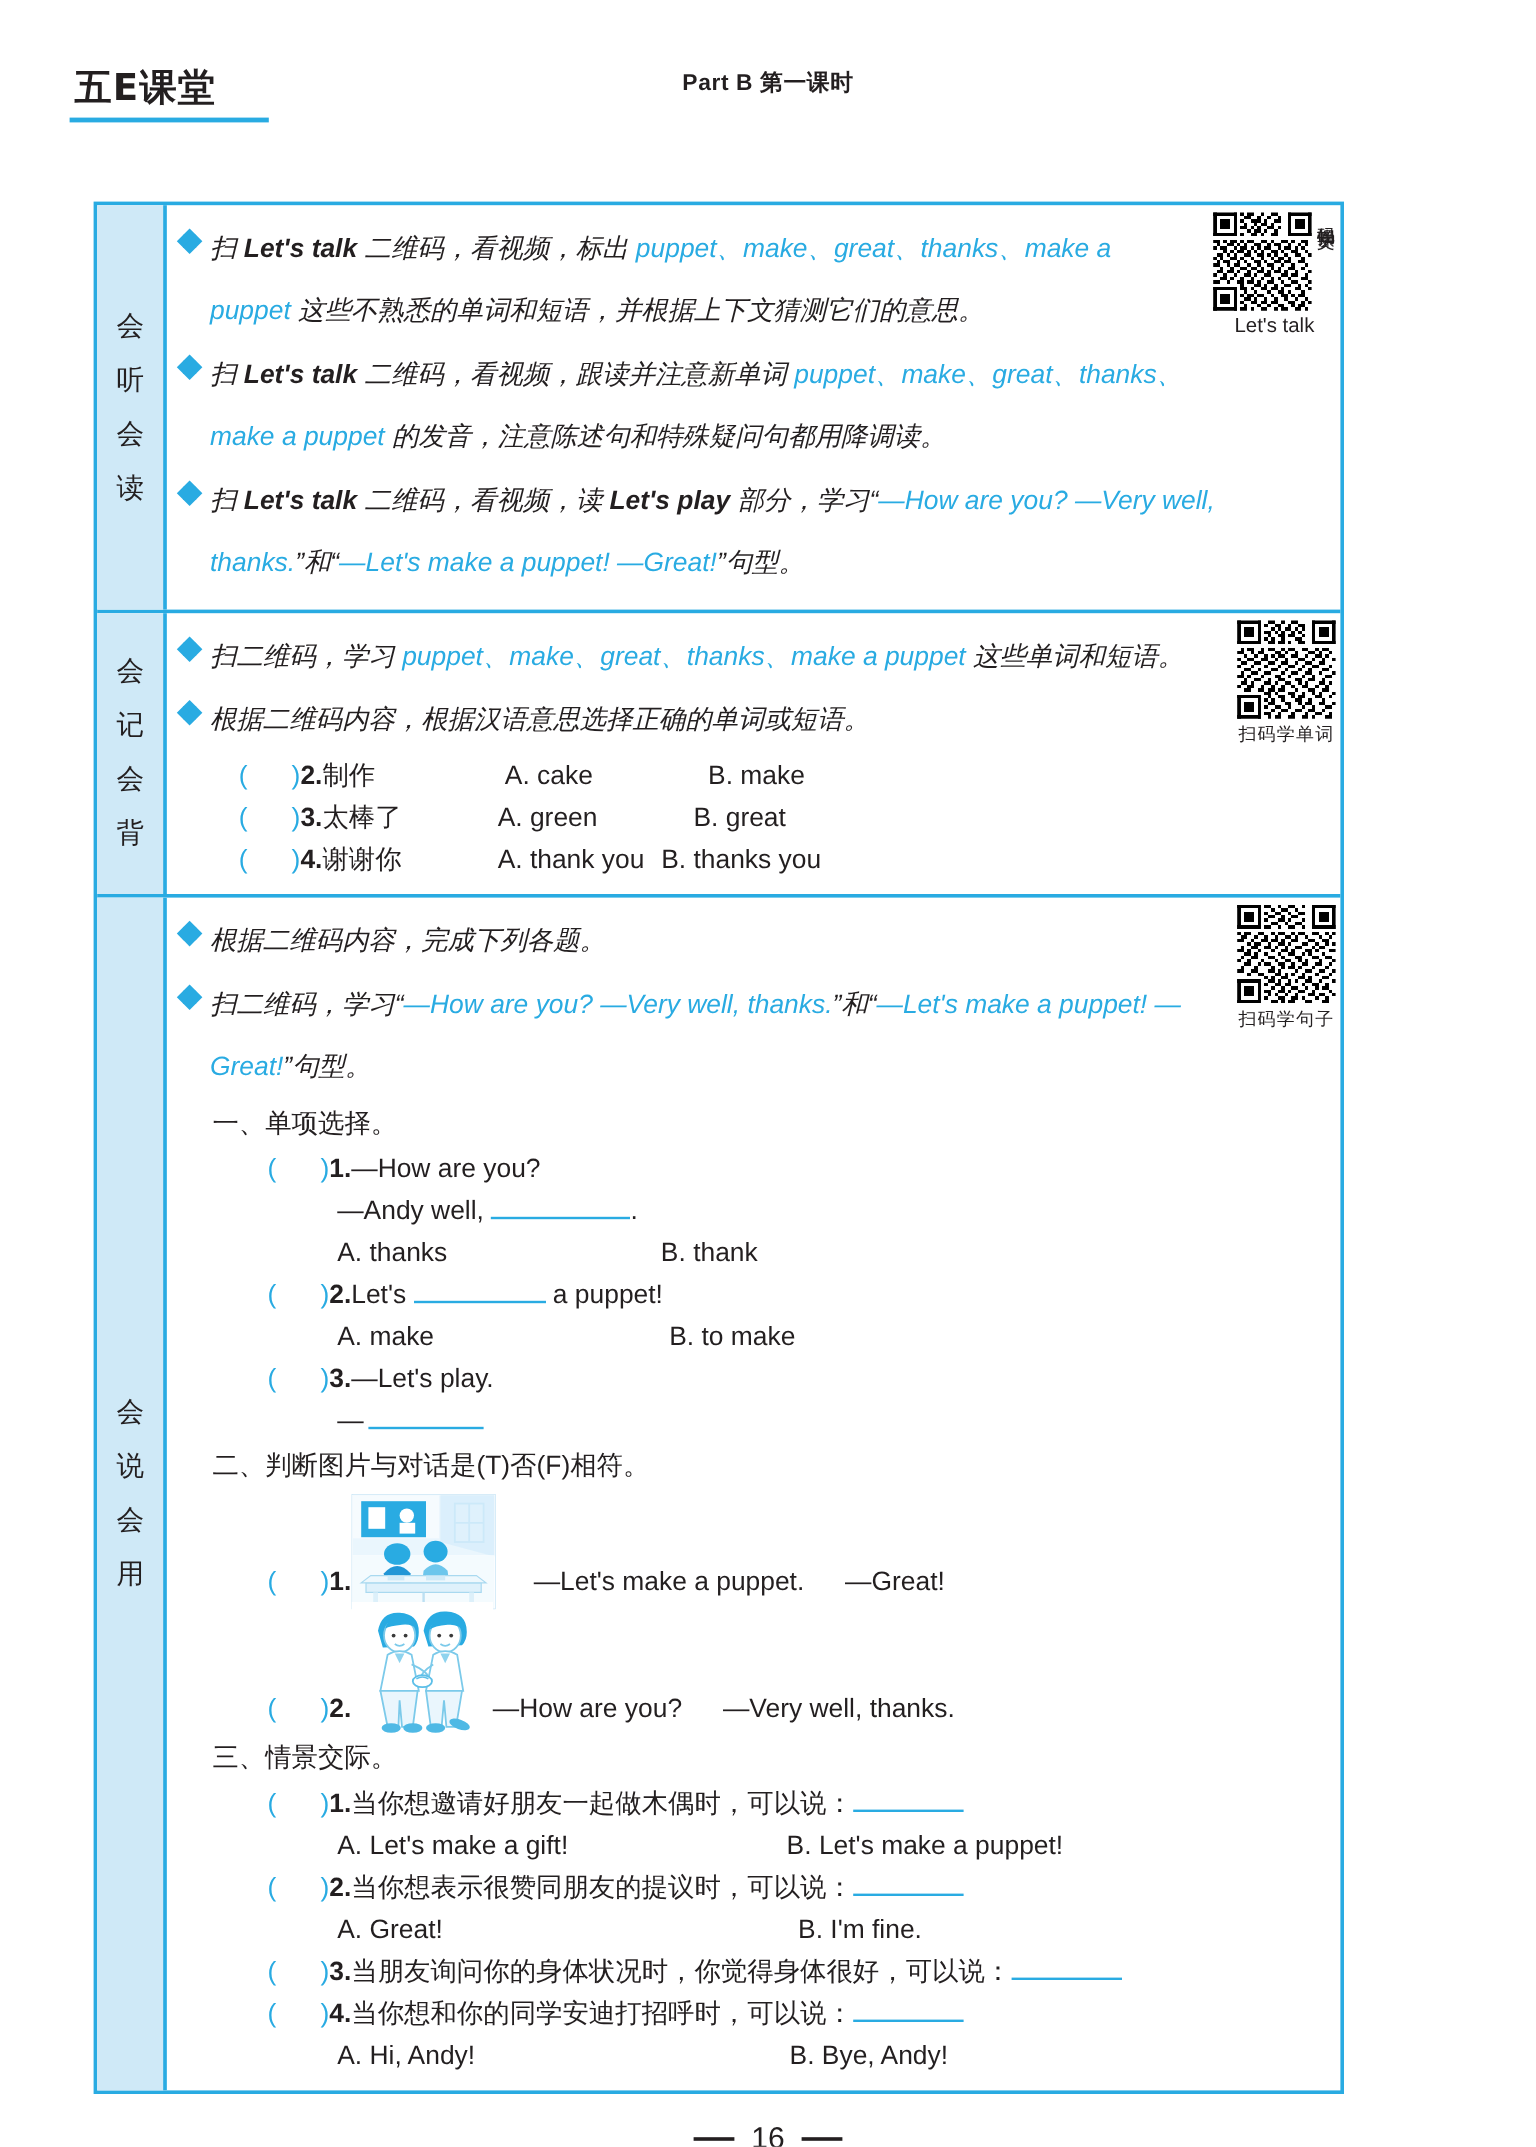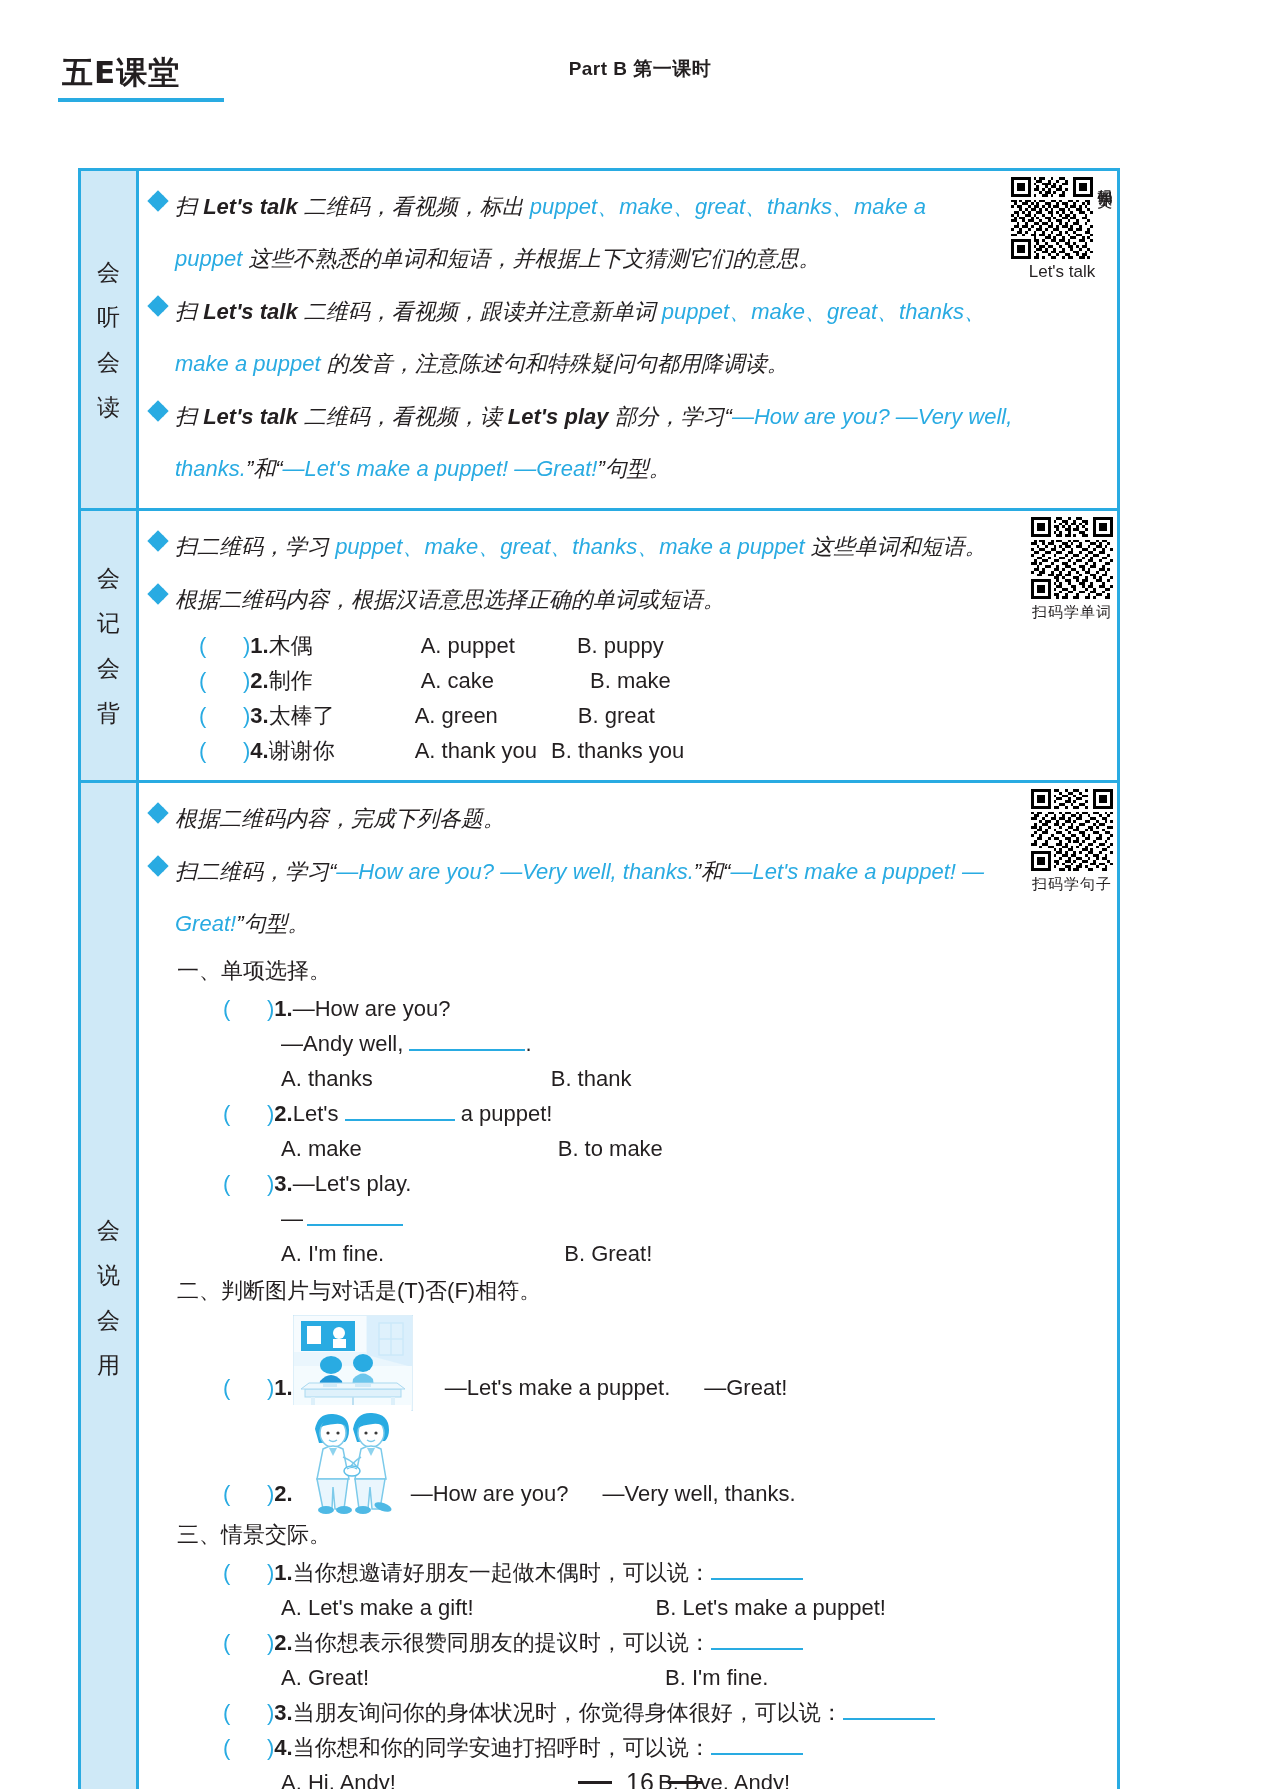--- a/index.html
+++ b/index.html
@@ -507,21 +507,20 @@
           <span class="dia">
               <i class="a"></i>
               <i class="b"></i>
               <i class="c"></i>
               <i class="d"></i>
             </span>
           <span class="blk">根据二维码内容，根据汉语意思选择正确的单词或短语。</span>
         </div>
 
         <div style="margin-left:50px; margin-top:2px;">
-          <div class="ex"><span class="paren">(      )</span><span class="num">1.</span><span>木偶</span><span style="display:inline-block;width:0"></span><span style="display:inline-block;width:108px"></span><span>A. puppet</span><span style="display:inline-block;width:62px"></span><span>B. puppy</span></div>
           <div class="ex"><span class="paren">(      )</span><span class="num">2.</span><span>制作</span><span style="display:inline-block;width:108px"></span><span>A. cake</span><span style="display:inline-block;width:96px"></span><span>B. make</span></div>
           <div class="ex"><span class="paren">(      )</span><span class="num">3.</span><span>太棒了</span><span style="display:inline-block;width:80px"></span><span>A. green</span><span style="display:inline-block;width:80px"></span><span>B. great</span></div>
           <div class="ex"><span class="paren">(      )</span><span class="num">4.</span><span>谢谢你</span><span style="display:inline-block;width:80px"></span><span>A. thank you</span><span style="display:inline-block;width:14px"></span><span>B. thanks you</span></div>
         </div>
 
         <div class="qrwrap" style="right:4px; top:6px;">
           <svg class="qr" viewBox="0 0 29 29" shape-rendering="crispEdges">
             <rect width="29" height="29" fill="#fff"></rect>
             <g fill="#000">
               <rect x="0" y="0" width="7" height="1"></rect>
@@ -764,21 +763,20 @@
         <div style="margin-left:74px;">
           <div class="ex"><span class="paren">(      )</span><span class="num">1.</span><span>—How are you?</span></div>
           <div class="ex" style="padding-left:58px;"><span>—Andy well, </span><span class="blank" style="width:116px;height:22px;"></span><span>.</span></div>
           <div class="ex" style="padding-left:58px;"><span>A. thanks</span><span style="display:inline-block;width:178px"></span><span>B. thank</span></div>
 
           <div class="ex"><span class="paren">(      )</span><span class="num">2.</span><span>Let's </span><span class="blank" style="width:110px;height:22px;"></span><span> a puppet!</span></div>
           <div class="ex" style="padding-left:58px;"><span>A. make</span><span style="display:inline-block;width:196px"></span><span>B. to make</span></div>
 
           <div class="ex"><span class="paren">(      )</span><span class="num">3.</span><span>—Let's play.</span></div>
           <div class="ex" style="padding-left:58px;"><span>—</span><span class="blank" style="width:96px;height:20px;margin-left:4px;"></span></div>
-          <div class="ex" style="padding-left:58px;"><span>A. I'm fine.</span><span style="display:inline-block;width:180px"></span><span>B. Great!</span></div>
         </div>
 
         <div class="plain" style="margin-left:28px;">二、判断图片与对话是(T)否(F)相符。</div>
 
         <div style="margin-left:74px; position:relative;">
 
           <div style="display:flex; align-items:flex-end; margin-top:4px;">
             <span class="ex" style="padding-bottom:6px;"><span class="paren">(      )</span><span class="num">1.</span></span>
             <svg class="pic1" width="120" height="96" viewBox="0 0 120 96">
               <rect x="0" y="0" width="120" height="96" fill="#ffffff" stroke="#bcdff3" stroke-width="1"></rect>

